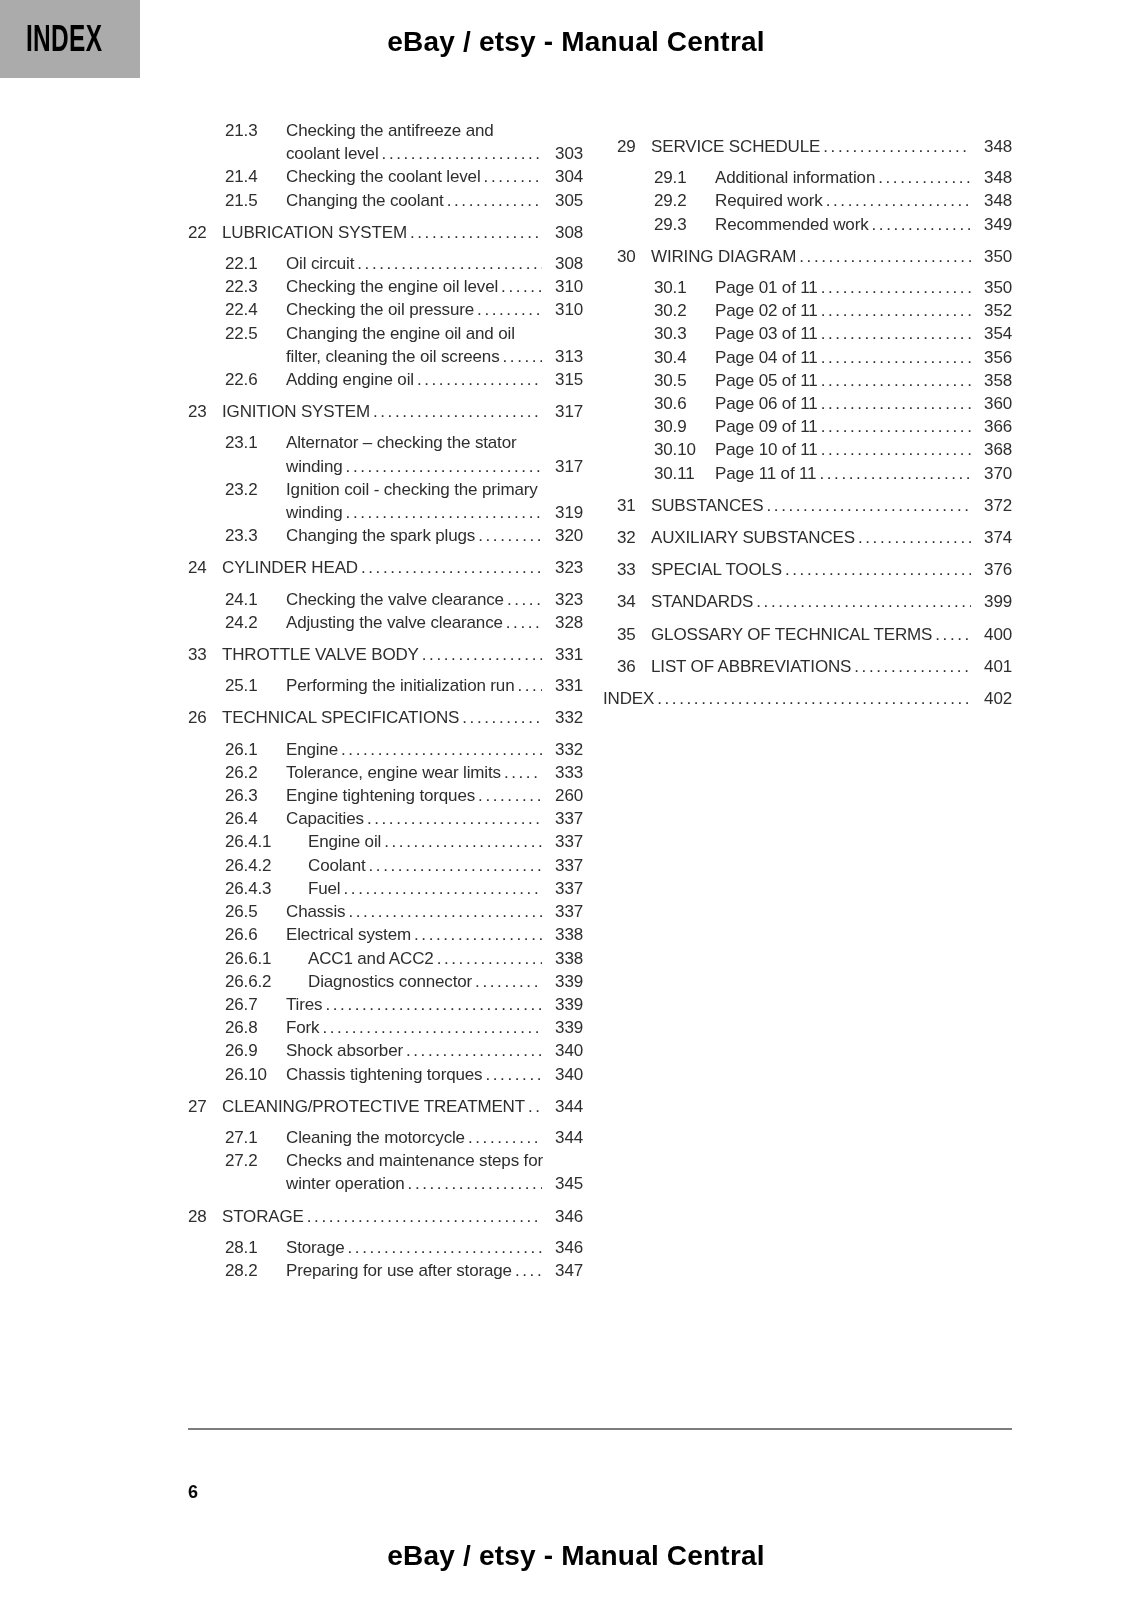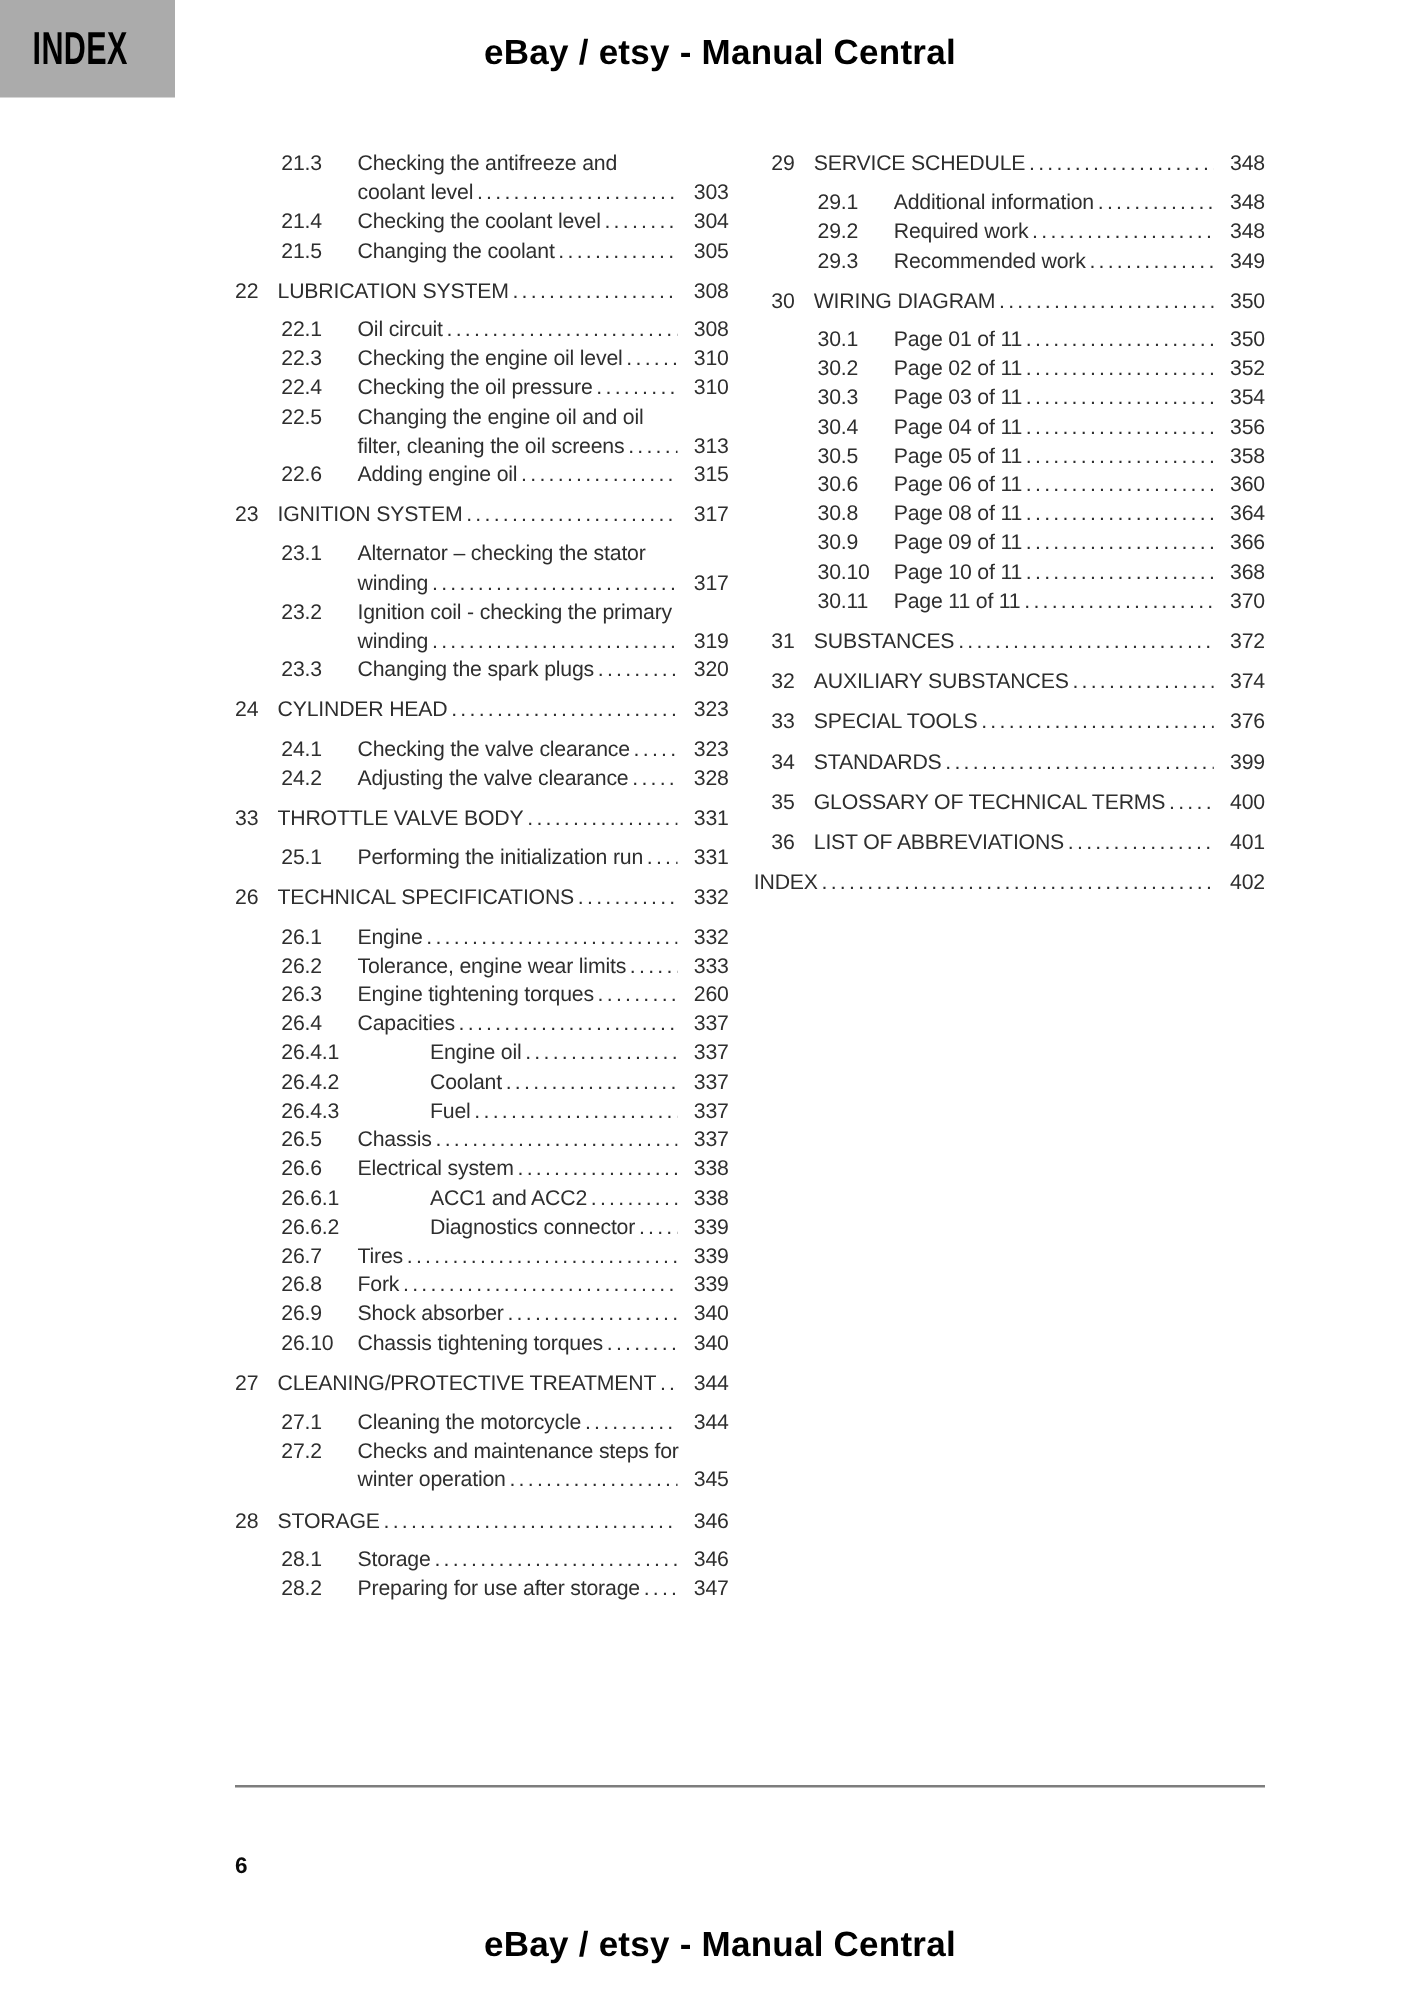--- a/index.html
+++ b/index.html
@@ -20,25 +20,25 @@
     font-size:28px;font-weight:bold;color:#000;letter-spacing:0.2px;white-space:nowrap;
   }
   .toc{
     position:absolute;left:188px;top:119px;width:824px;display:flex;gap:34px;
     font-size:17px;letter-spacing:-0.15px;
   }
   .toc-col{width:395px;flex:none;}
   .row{display:flex;line-height:23.2px;}
   .row .num{flex:none;}
   .row-chapter{margin-top:9px;margin-bottom:8px;}
-  .toc-col .row-chapter:first-child{margin-top:0;align-items:center;}
+  .toc-col .row-chapter:first-child{margin-top:16px;align-items:center;}
   .row-chapter .num{width:34px;}
   .row-section{margin-left:37px;}
   .row-section .num{width:61px;}
-  .row-subsection{margin-left:37px;gap:36px;}
+  .row-subsection{margin-left:37px;}
   .row-subsection .num{width:83px;}
   .row-flush{margin-left:-14px;}
   .body{flex:1;min-width:0;}
   .lastline{display:flex;align-items:baseline;}
   .txt{white-space:nowrap;}
   .dots{flex:1;overflow:hidden;white-space:nowrap;margin:0 7px 0 3px;letter-spacing:2.6px;}
   .dots::after{content:"..........................................................................................";}
   .pg{flex:none;width:34px;text-align:right;}
   .divider{position:absolute;left:188px;top:1428px;width:824px;height:2px;background:#7d7d7d;}
   .page-num{position:absolute;left:188px;top:1482px;font-size:18px;font-weight:bold;color:#0a0a0a;}
@@ -569,30 +569,20 @@
         <span class="num">30.6</span>
         <div class="body">
           <div class="lastline">
             <span class="txt">Page 06 of 11</span>
             <span class="dots"></span>
             <span class="pg">360</span>
           </div>
         </div>
       </div>
       <div class="row row-section">
-        <span class="num">30.8</span>
-        <div class="body">
-          <div class="lastline">
-            <span class="txt">Page 08 of 11</span>
-            <span class="dots"></span>
-            <span class="pg">364</span>
-          </div>
-        </div>
-      </div>
-      <div class="row row-section">
         <span class="num">30.9</span>
         <div class="body">
           <div class="lastline">
             <span class="txt">Page 09 of 11</span>
             <span class="dots"></span>
             <span class="pg">366</span>
           </div>
         </div>
       </div>
       <div class="row row-section">

